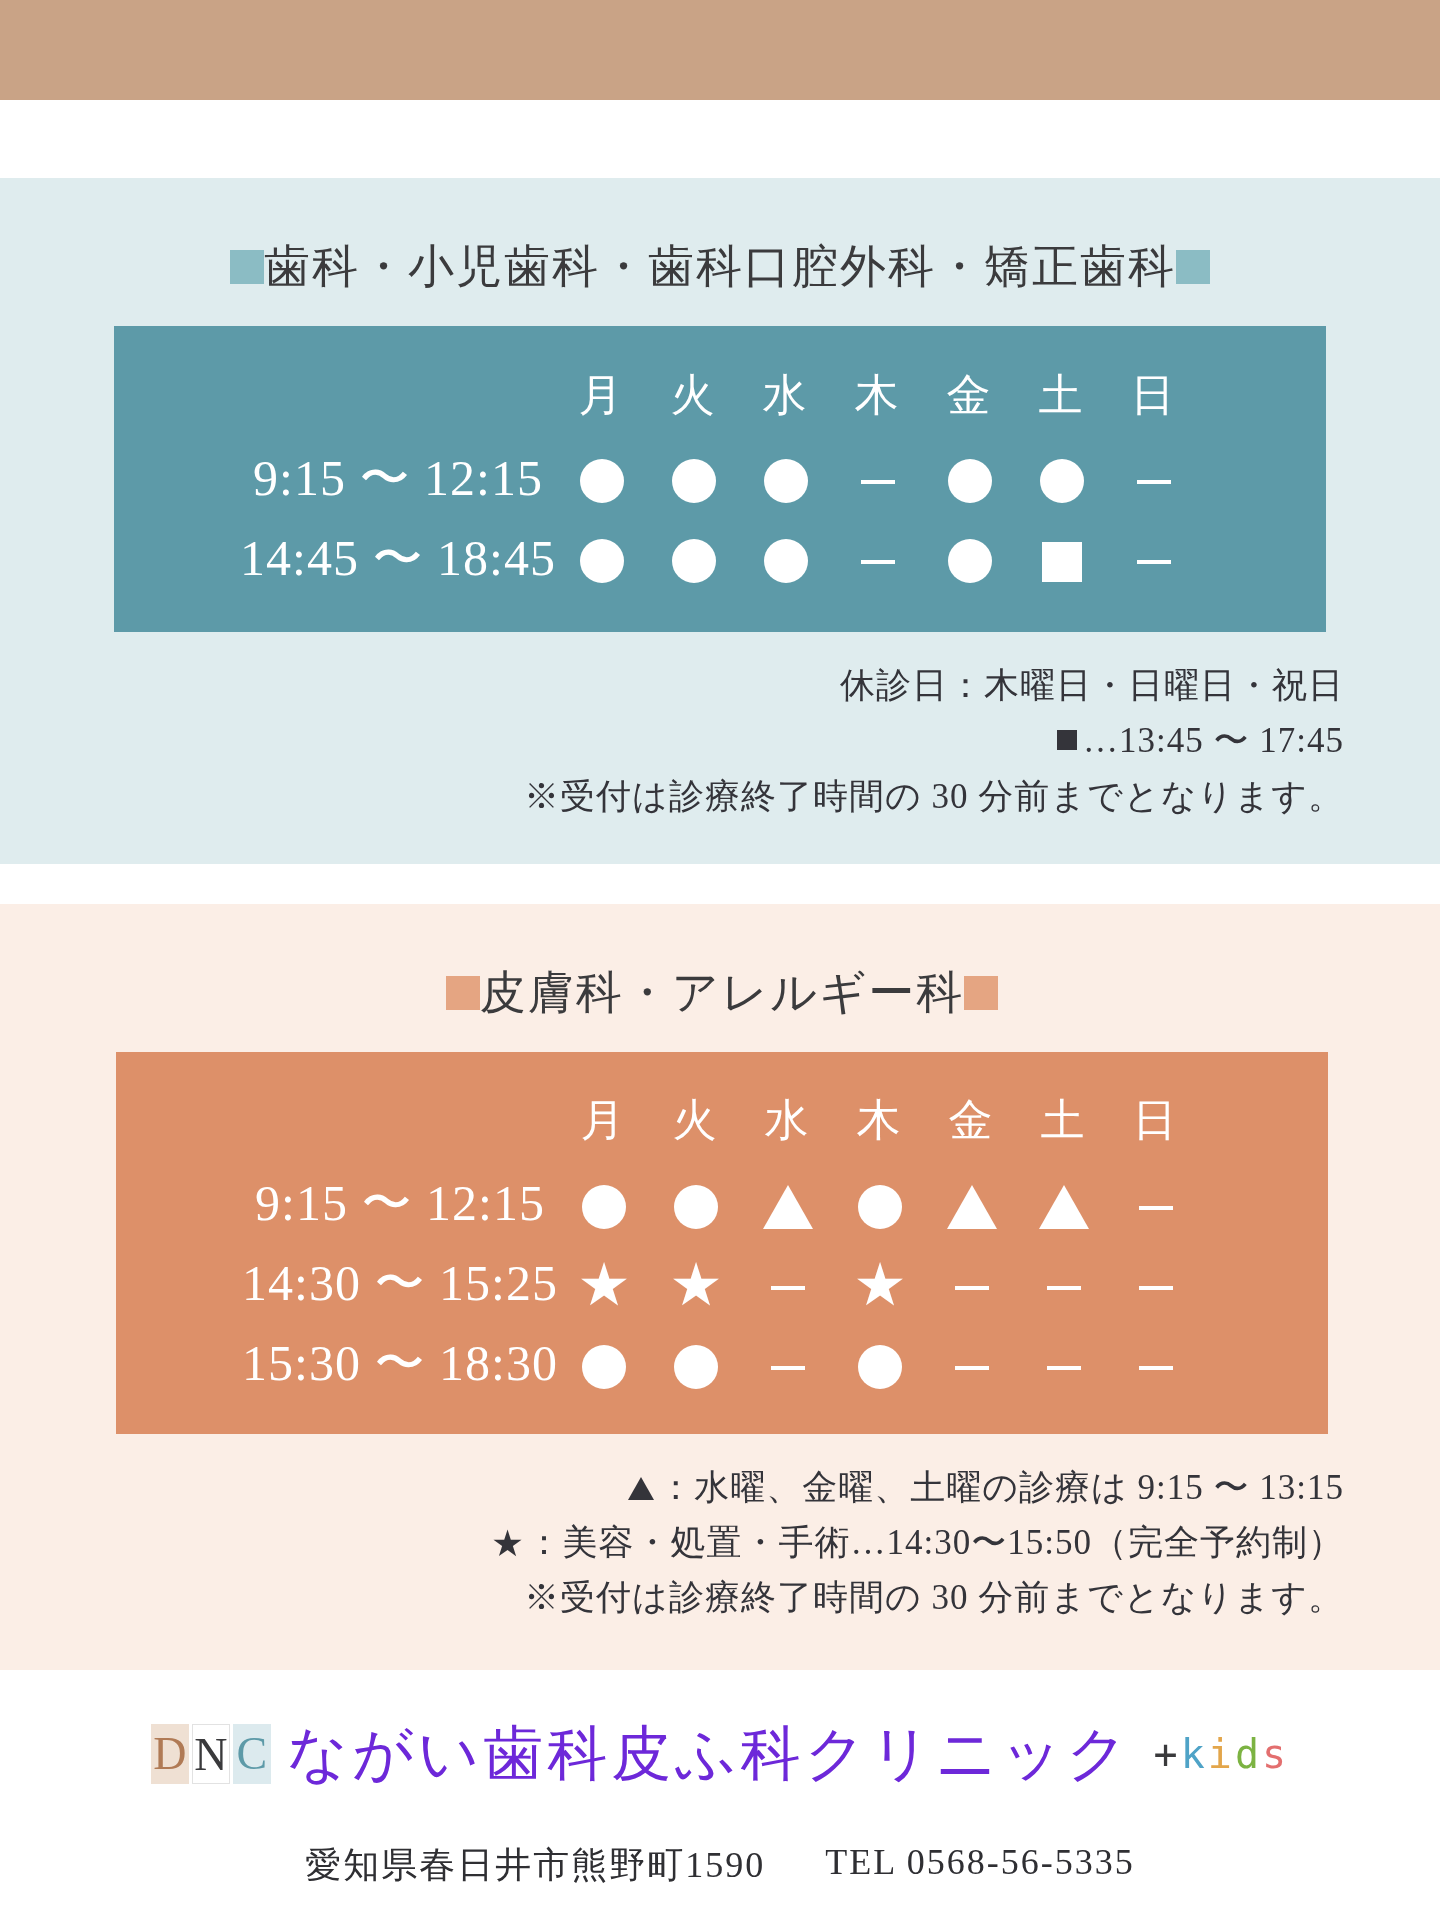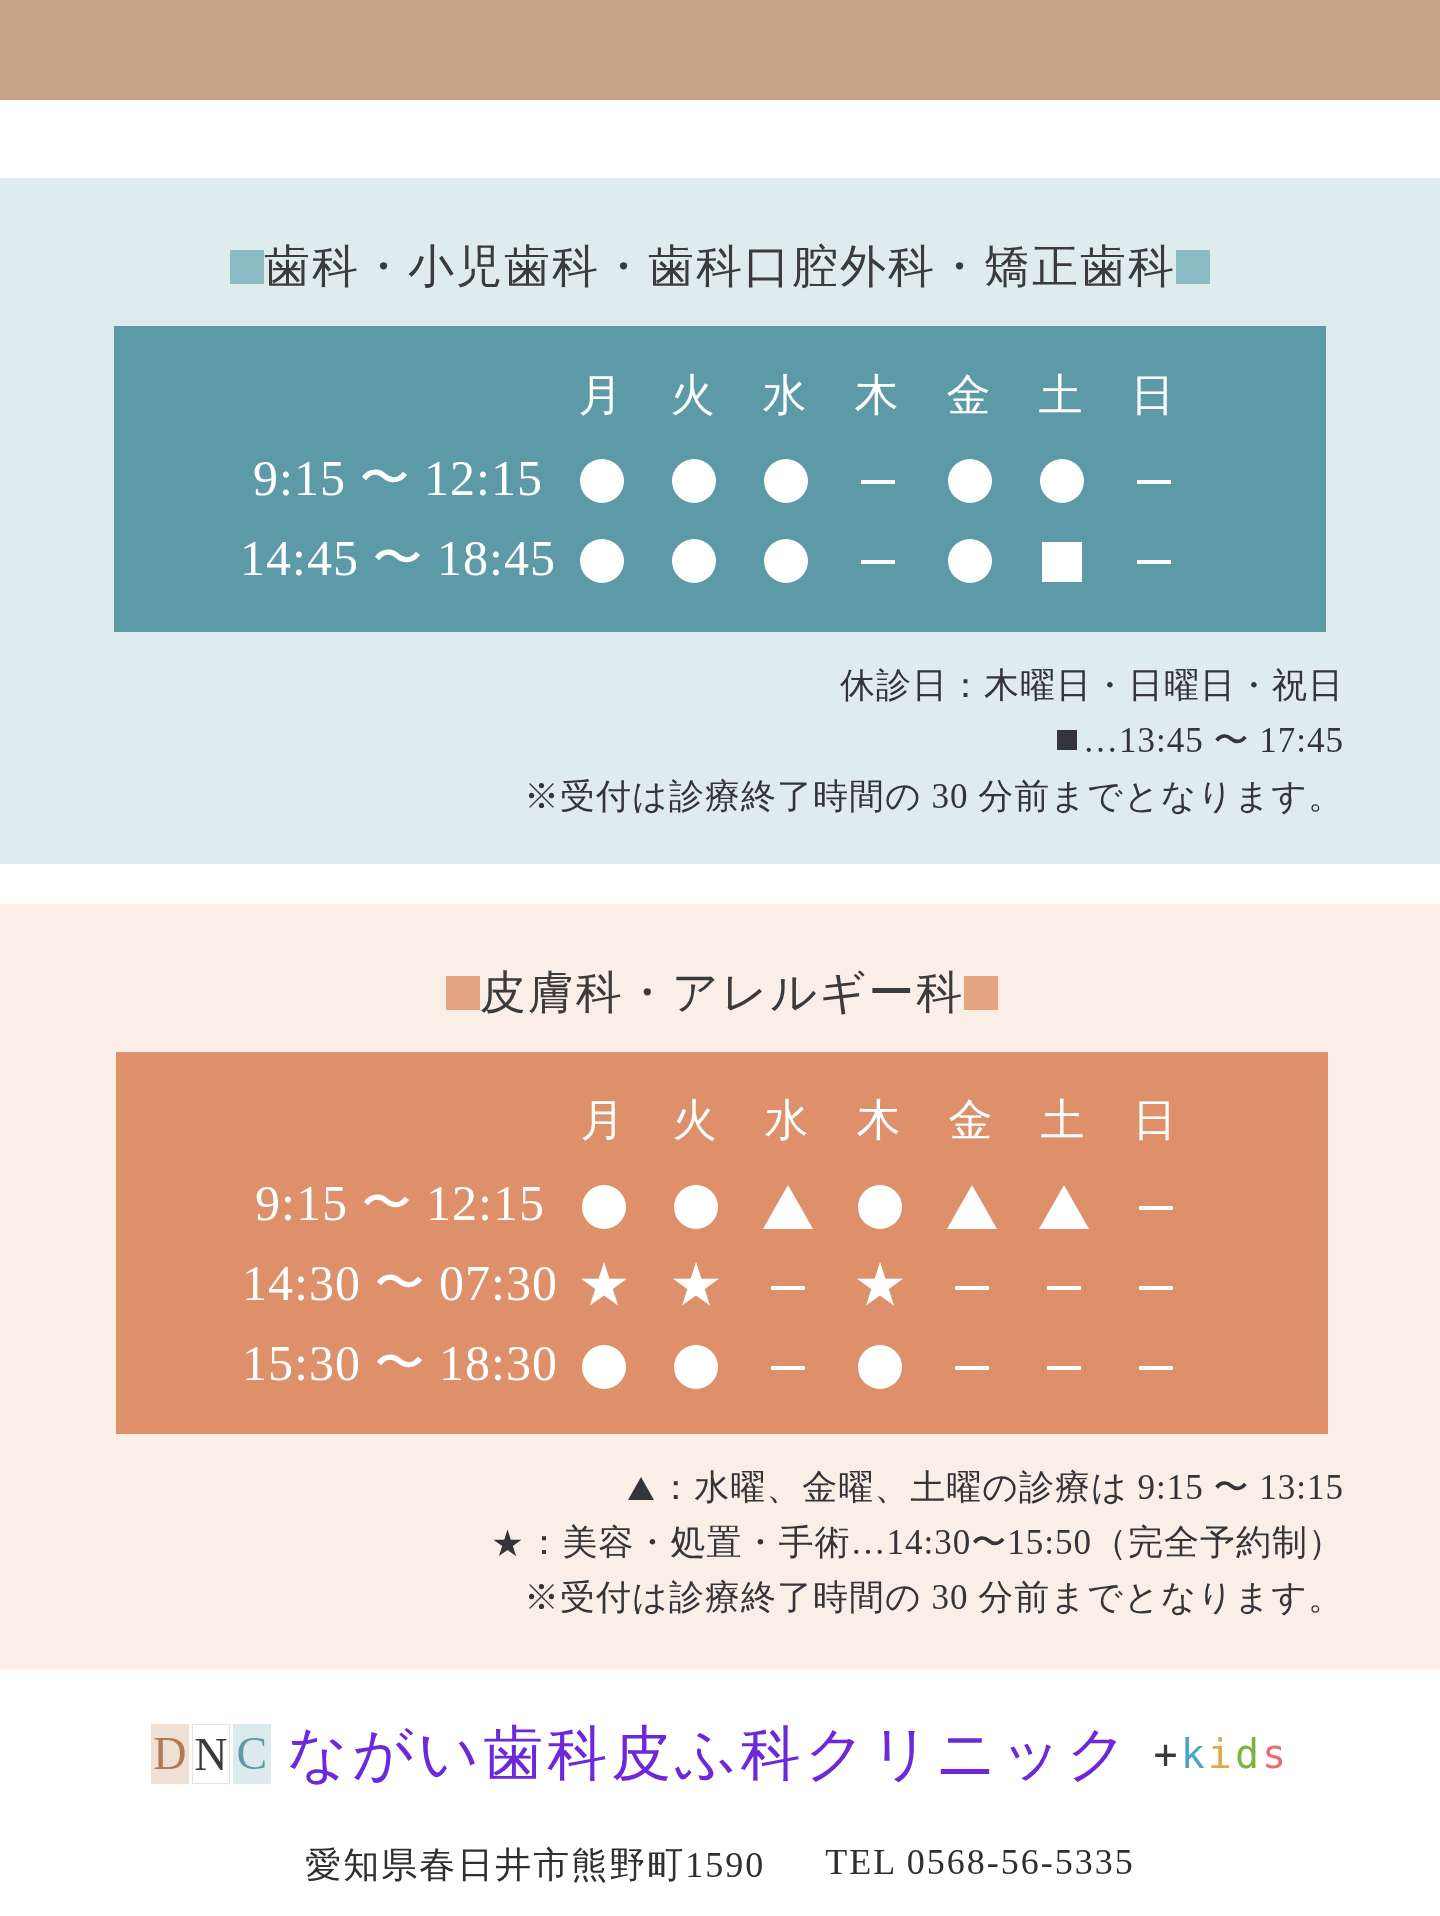--- a/index.html
+++ b/index.html
@@ -300,21 +300,21 @@
         <td class="time-cell">9:15 〜 12:15</td>
         <td class="mark-cell"><span class="glyph-circle"></span></td>
         <td class="mark-cell"><span class="glyph-circle"></span></td>
         <td class="mark-cell"><span class="glyph-tri"></span></td>
         <td class="mark-cell"><span class="glyph-circle"></span></td>
         <td class="mark-cell"><span class="glyph-tri"></span></td>
         <td class="mark-cell"><span class="glyph-tri"></span></td>
         <td class="mark-cell"><span class="glyph-dash"></span></td>
       </tr>
       <tr>
-        <td class="time-cell">14:30 〜 07:30</td>
+        <td class="time-cell">14:30 〜 15:25</td>
         <td class="mark-cell"><span class="glyph-star">★</span></td>
         <td class="mark-cell"><span class="glyph-star">★</span></td>
         <td class="mark-cell"><span class="glyph-dash"></span></td>
         <td class="mark-cell"><span class="glyph-star">★</span></td>
         <td class="mark-cell"><span class="glyph-dash"></span></td>
         <td class="mark-cell"><span class="glyph-dash"></span></td>
         <td class="mark-cell"><span class="glyph-dash"></span></td>
       </tr>
       <tr>
         <td class="time-cell">15:30 〜 18:30</td>

